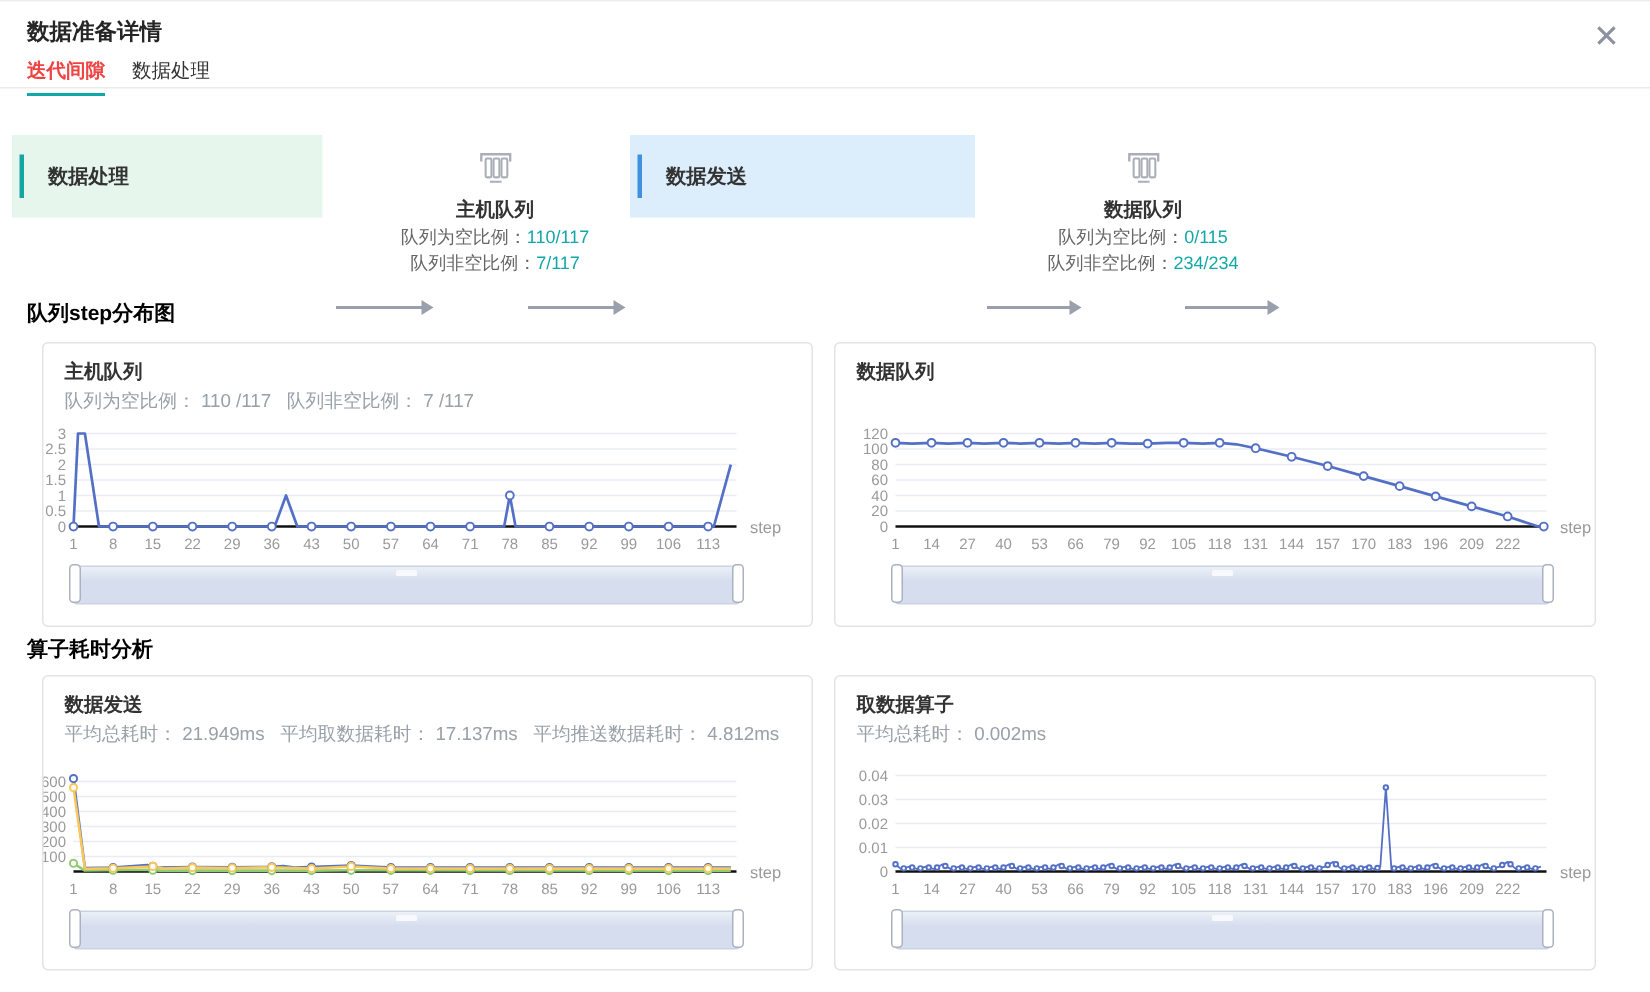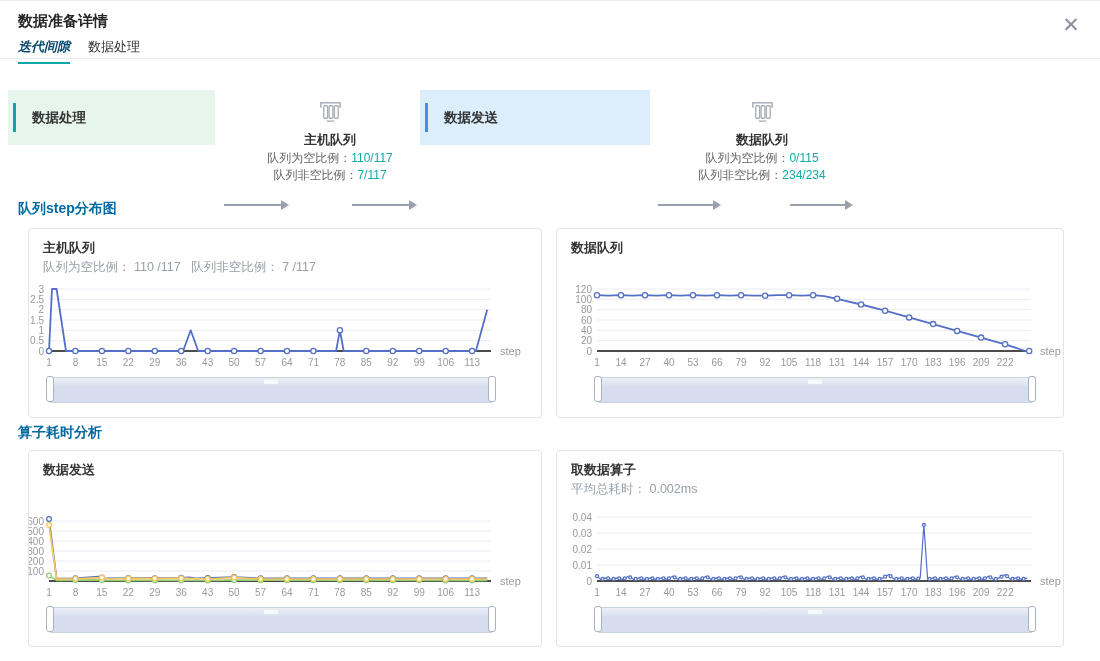--- a/index.html
+++ b/index.html
@@ -3,21 +3,21 @@
 <meta charset="utf-8">
 <style>
   html,body{margin:0;padding:0;background:#fff;}
   body{width:1100px;height:661px;position:relative;font-family:"Liberation Sans","DejaVu Sans",sans-serif;color:#333;overflow:hidden;}
   .topline{position:absolute;left:0;top:0;width:100%;height:1px;background:#ededed;}
   
   .page-title{position:absolute;left:18px;top:12px;font-size:15px;font-weight:bold;color:#262626;}
   .close-btn{position:absolute;right:16px;top:12px;width:26px;height:26px;font-size:21px;color:#8b919e;line-height:26px;text-align:center;cursor:pointer;}
   .tabs{position:absolute;left:0;top:38px;width:100%;height:20px;border-bottom:1px solid #ebebeb;}
   .tab{position:absolute;top:0;font-size:13px;cursor:pointer;padding-bottom:6px;}
-  .tab1{left:18px;color:#0c4a6e;font-weight:bold;border-bottom:2px solid #13a8a8;font-style:italic;}
+  .tab1{left:18px;color:#ef4444;font-weight:bold;border-bottom:2px solid #13a8a8;}
   .tab2{left:88px;color:#333;}
   
   .flow{position:absolute;left:0;top:88px;width:1100px;height:110px;}
   .node{position:absolute;top:2px;height:55px;display:flex;align-items:center;font-size:13.5px;font-weight:bold;color:#333;}
   .node::before{content:"";position:absolute;left:5px;top:13px;bottom:13px;width:3px;background:var(--ac);}
   .node span{padding-left:24px;}
   .node1{left:8px;width:207px;background:#e6f6ed;--ac:#14a5a5;}
   .node2{left:420px;width:230px;background:#dcedfb;--ac:#4090df;}
   .node3{left:868px;width:220px;background:#fcf3dc;--ac:#f2a93b;}
   .arrow{position:absolute;top:116px;height:2px;background:#9aa0ab;}
@@ -28,21 +28,21 @@
   .a4{left:790px;width:56px;}
   .queue{position:absolute;top:10px;width:150px;text-align:center;}
   .q1{left:255px;}
   .q2{left:687px;}
   .qicon{display:block;margin:0 auto;width:27px;height:27px;}
   .qlabel{margin-top:6px;font-size:13px;font-weight:bold;color:#333;}
   .qrow{margin-top:2px;font-size:12px;line-height:15px;}
   .qk{color:#666;margin-top:24px;}
   .qv{color:#13a8a8;}
   
-  .sec-title{position:absolute;left:18px;font-size:14px;font-weight:bold;color:#0369a1;}
+  .sec-title{position:absolute;left:18px;font-size:14px;font-weight:bold;color:#000000;}
   .sec1{top:200px;}
   .sec2{top:424px;}
   
   .card{position:absolute;border:1px solid #e3e3e3;border-radius:4px;background:#fff;}
   .card1{left:28px;top:228px;width:512px;height:188px;}
   .card2{left:556px;top:228px;width:506px;height:188px;}
   .card3{left:28px;top:450px;width:512px;height:195px;}
   .card4{left:556px;top:450px;width:506px;height:195px;}
   .ct{position:absolute;left:14px;top:10px;font-size:13px;font-weight:bold;color:#333;}
   .cs{position:absolute;left:14px;top:30px;font-size:12.5px;color:#98a0a8;white-space:pre-wrap;}
@@ -240,20 +240,21 @@
     </svg>
   <div class="dz dzL2">
     <div class="dz-grip"></div>
     <div class="dz-handle hl"></div>
     <div class="dz-handle hr"></div>
   </div>
 </div>
 
 <div class="card card3 r2">
   <div class="ct">数据发送</div>
+  <div class="cs">平均总耗时： 21.949ms   平均取数据耗时： 17.137ms   平均推送数据耗时： 4.812ms</div>
   <svg class="chart" width="512" height="94">
       <line x1="20" x2="462" y1="62" y2="62" stroke="#e9ecf3"></line>
       <text class="tick" x="15" y="65.5" text-anchor="end">100</text>
       <line x1="20" x2="462" y1="52" y2="52" stroke="#e9ecf3"></line>
       <text class="tick" x="15" y="55.5" text-anchor="end">200</text>
       <line x1="20" x2="462" y1="42" y2="42" stroke="#e9ecf3"></line>
       <text class="tick" x="15" y="45.5" text-anchor="end">300</text>
       <line x1="20" x2="462" y1="32" y2="32" stroke="#e9ecf3"></line>
       <text class="tick" x="15" y="35.5" text-anchor="end">400</text>
       <line x1="20" x2="462" y1="22" y2="22" stroke="#e9ecf3"></line>

